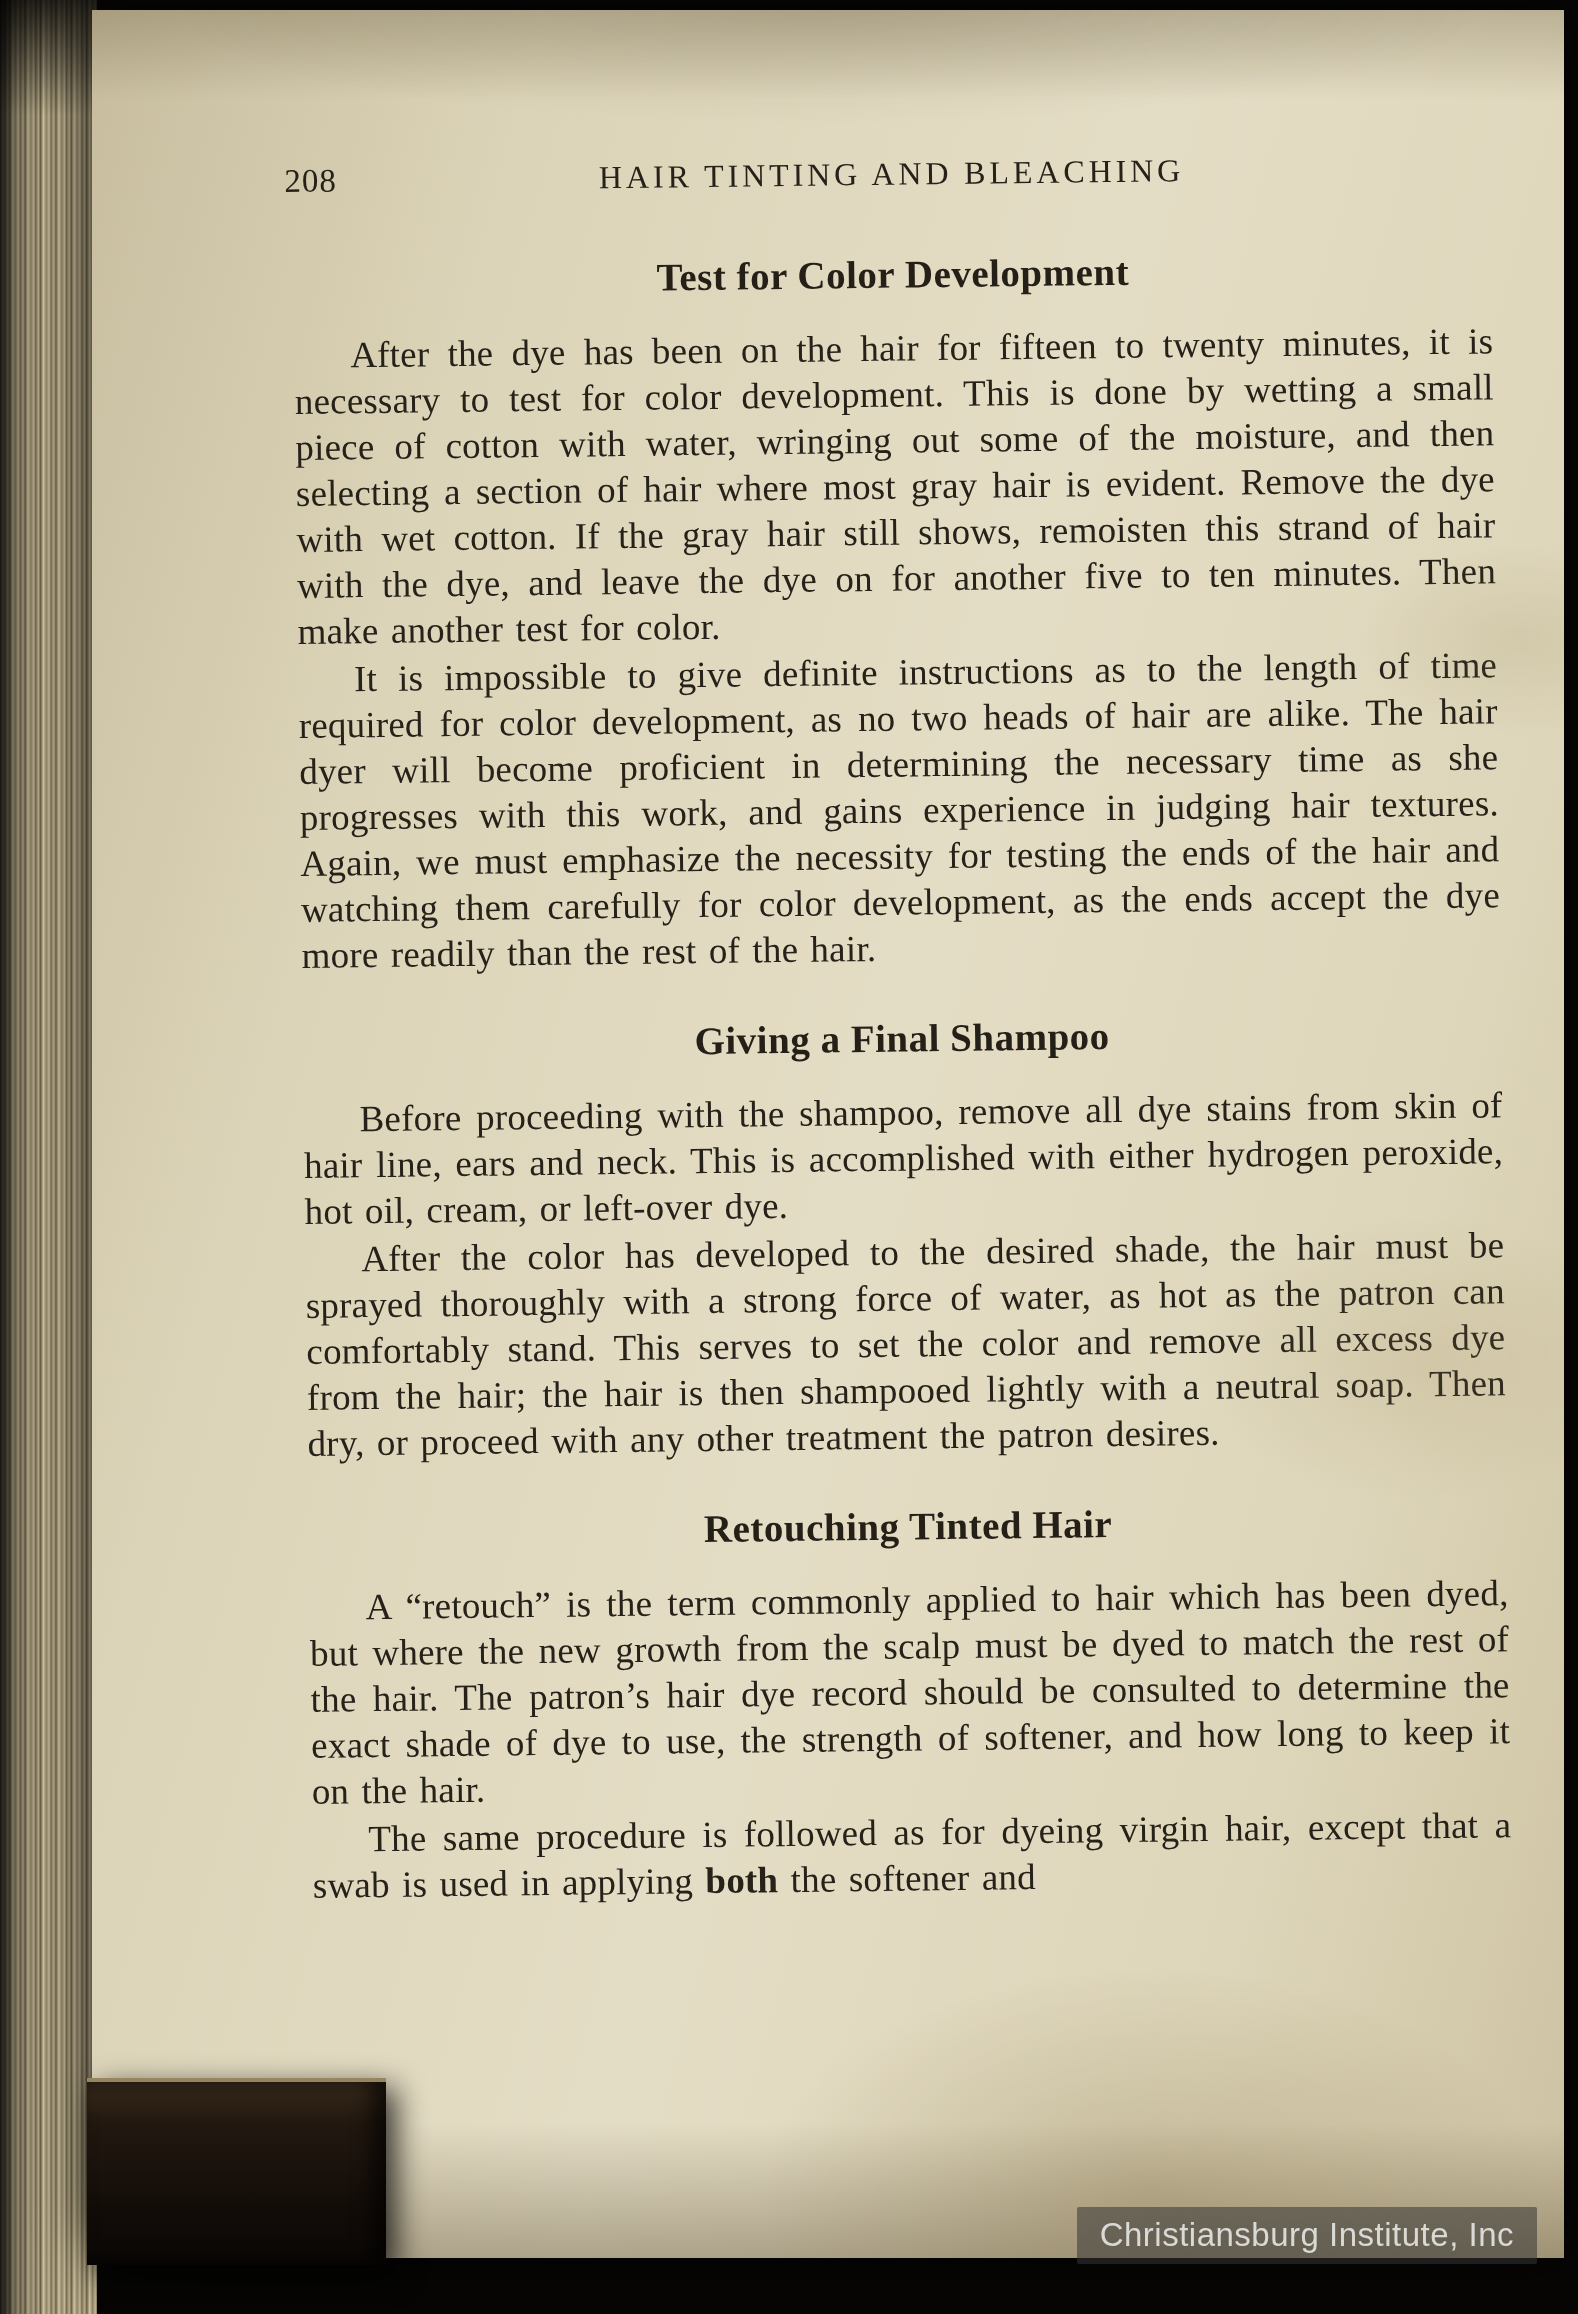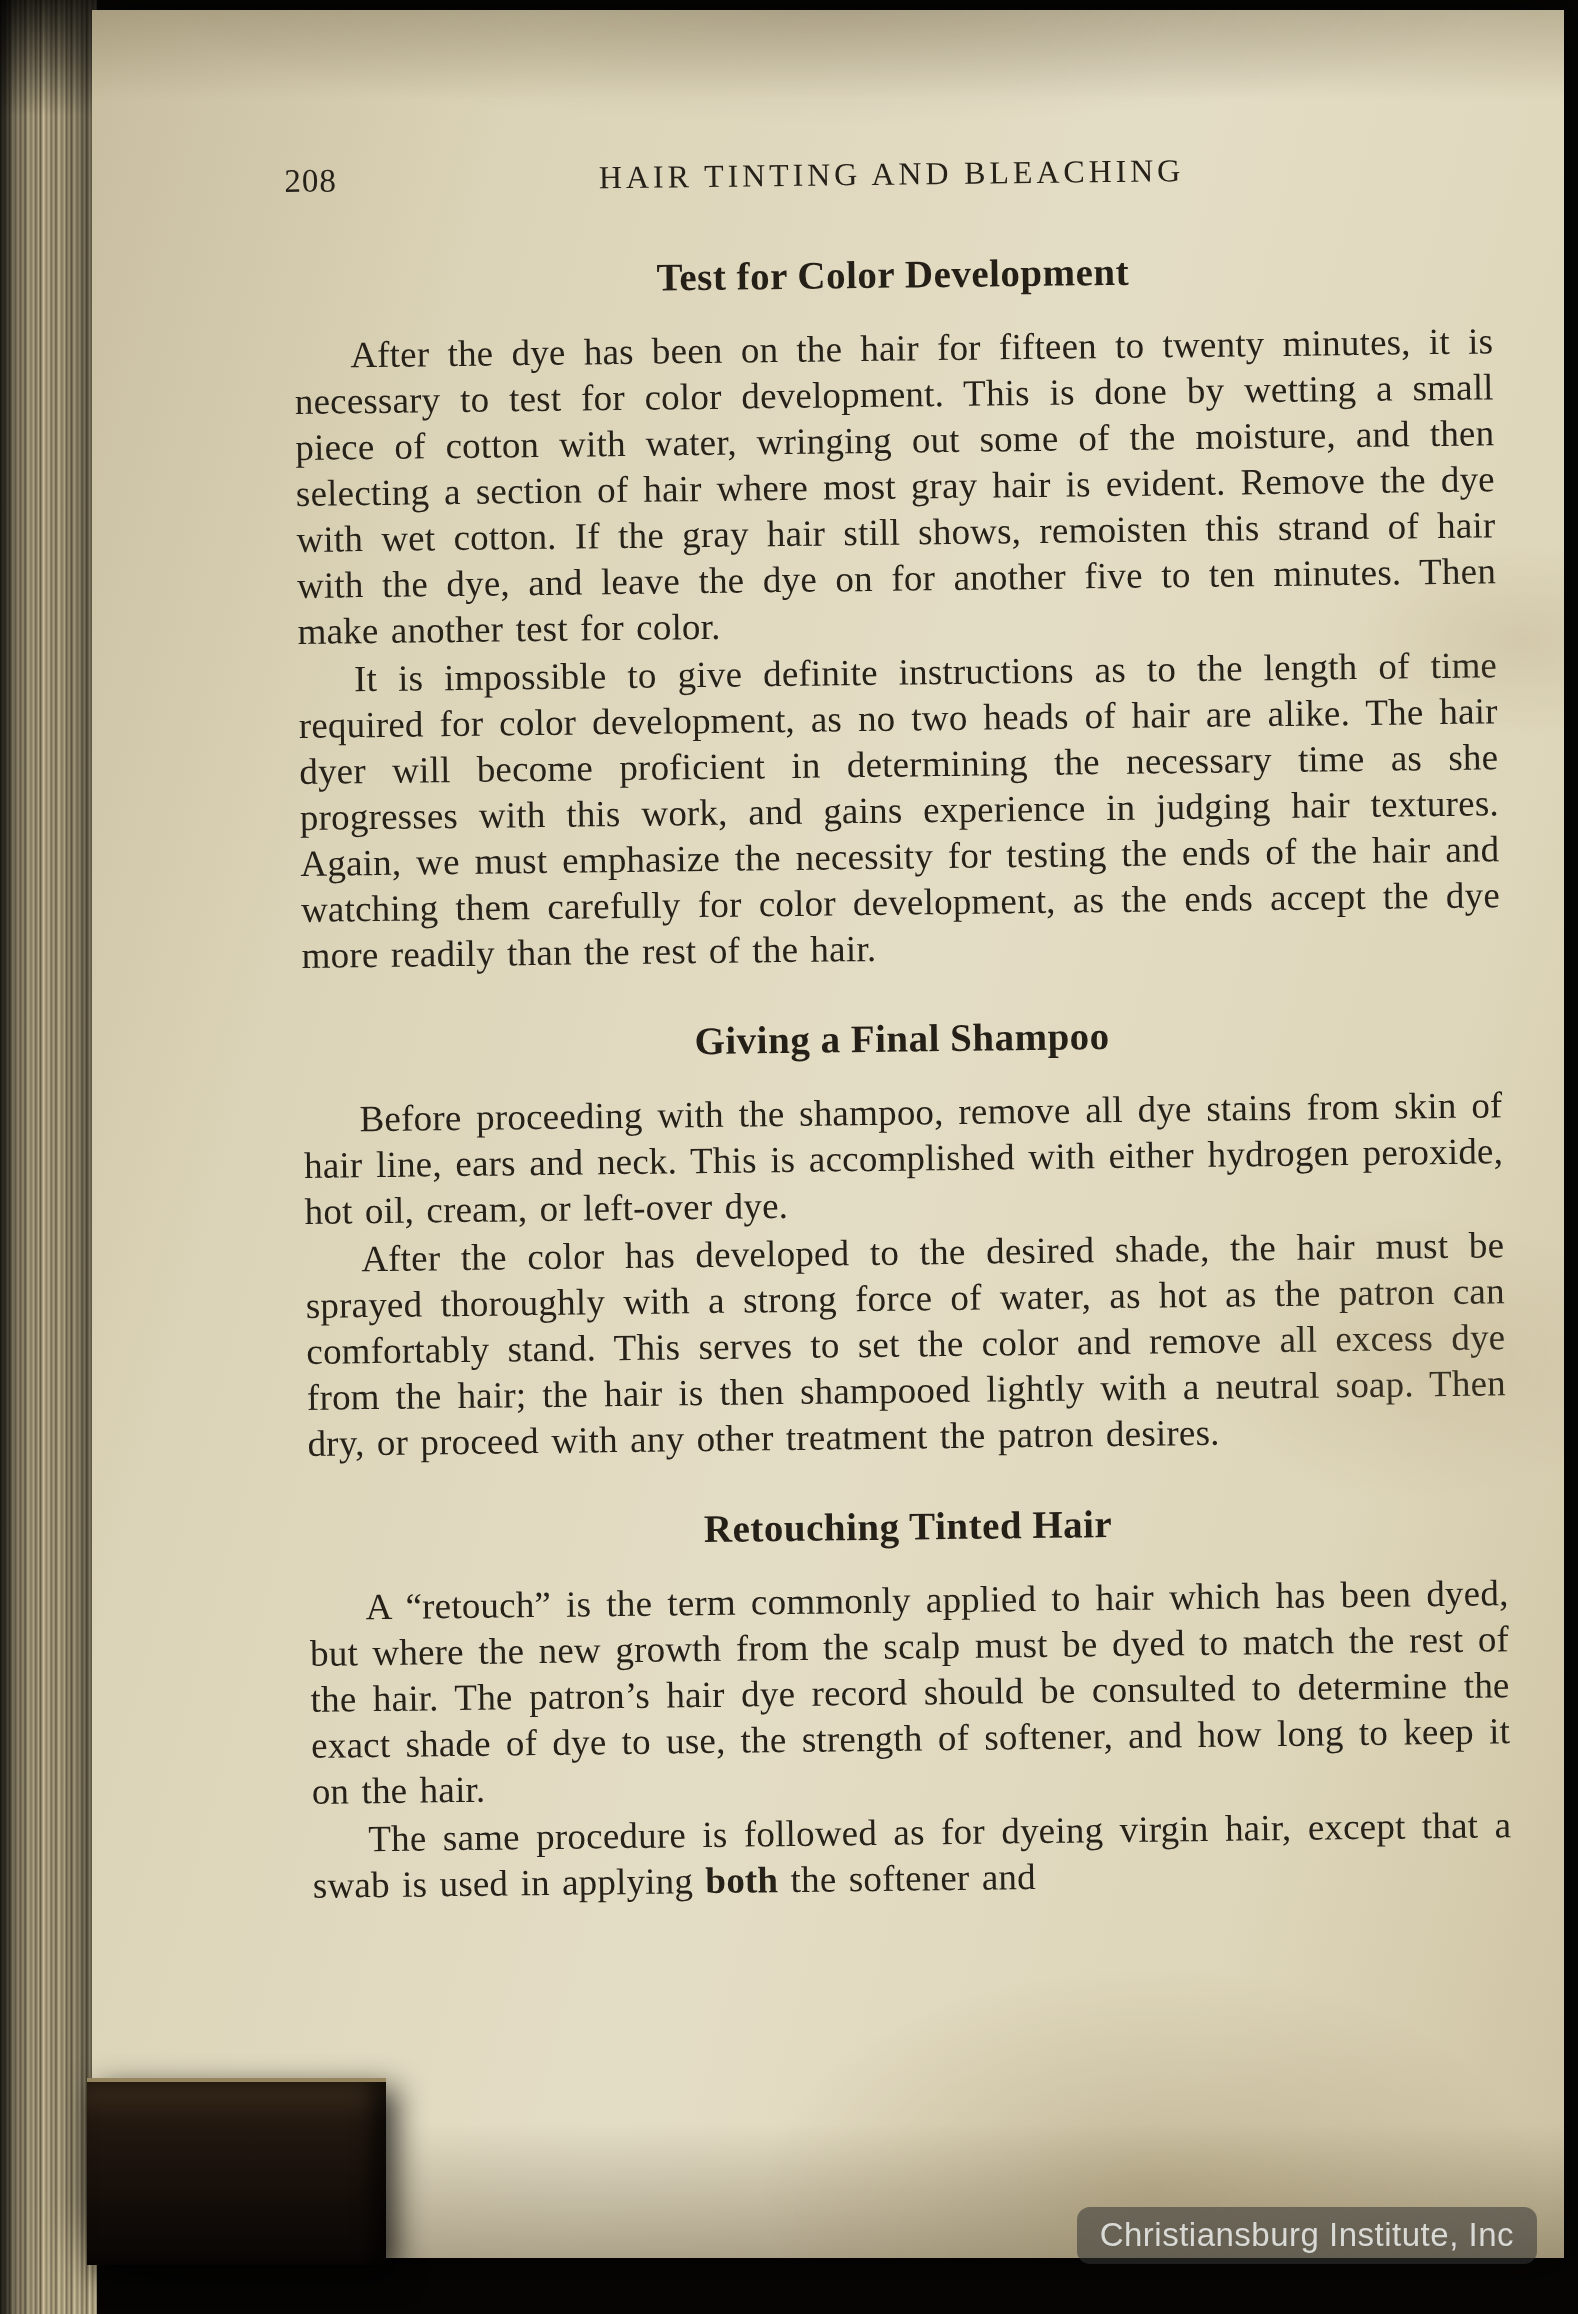--- a/index.html
+++ b/index.html
@@ -72,21 +72,21 @@
     word-spacing:2.9px;letter-spacing:0.2px;
   }
   p + p{margin-top:1.9px;}
   .bold{font-weight:bold;}
   .watermark{
     position:absolute;right:42px;bottom:50px;z-index:6;
     background:rgba(52,52,52,.55);
     padding:9.7px 23px;
     font-family:"Liberation Sans", sans-serif;
     font-size:33px;color:#d9d9d6;letter-spacing:0.5px;
-    border-radius:13px;
+    border-radius:2px;
     margin-top:38px;
   }
 </style>
 </head>
 <body>
 
 <div class="page-stack"></div>
 
 <div class="page">
   <div class="content">

